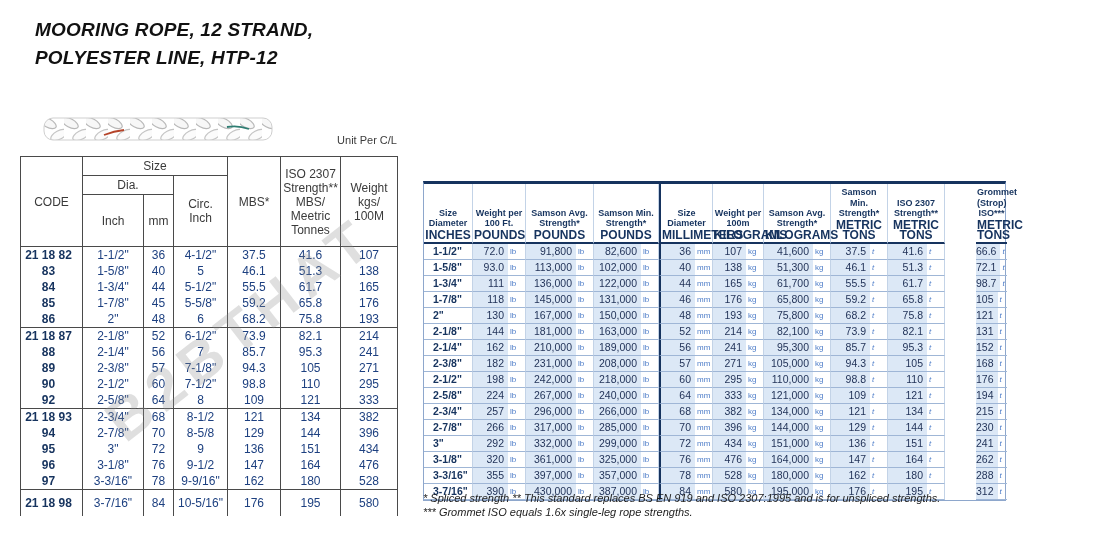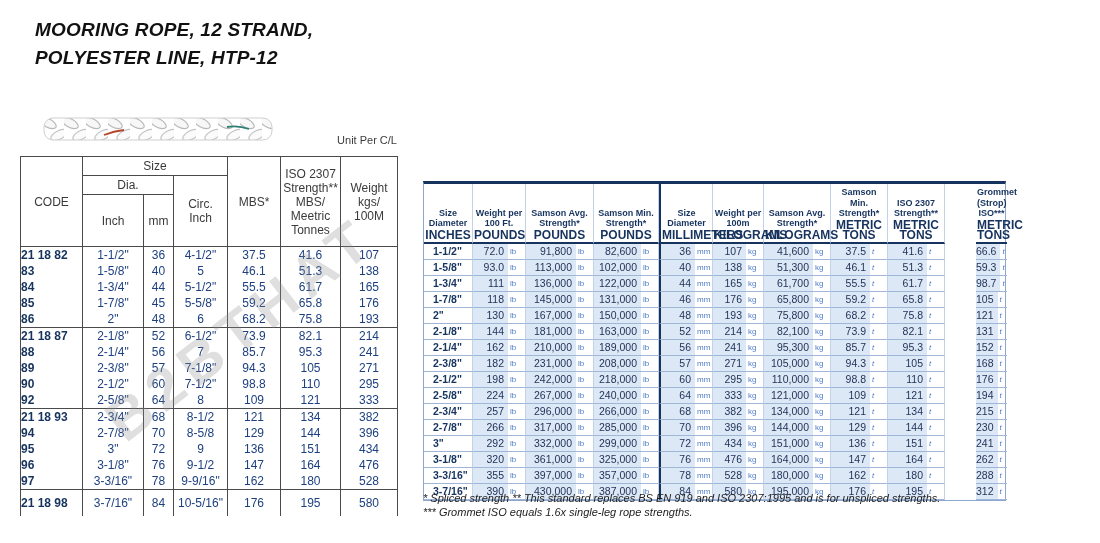--- a/index.html
+++ b/index.html
@@ -26,21 +26,21 @@
   table.ltable th, table.ltable td { border:1px solid #4a4a4a; }
   table.ltable th { font-weight:normal; color:#3a3a3a; text-align:center;
     white-space:pre-line; line-height:14px; font-size:12px; vertical-align:middle; }
   table.ltable .hA { height:19px; }
   table.ltable .hB { height:19px;padding-left:28px; }
   table.ltable .hC { height:52px; }
   table.ltable tbody td { border-top:none; border-bottom:none;
     color:#1d4080; text-align:center; height:16px; line-height:16px;
     font-size:12px; vertical-align:middle; }
   table.ltable tbody tr.group-start td { border-top:1px solid #4a4a4a; }
-  table.ltable tbody td.lc0 { text-align:left; padding-right:6px;
+  table.ltable tbody td.lc0 { text-align:center; padding-right:6px;
     font-weight:bold; color:#16335e;margin-left:40px; }
   table.ltable tbody.last td { height:26px; line-height:26px; }
   table.ltable tbody td.lc6 { text-align:center; }
 
   
   .watermark { position:absolute; left:30px; top:295px; width:420px;
     text-align:center; font-size:58px; font-weight:bold; letter-spacing:8px;
     color:#8f8f8f; opacity:0.28; transform:rotate(-38deg);
     pointer-events:none; z-index:5; }
 
@@ -397,21 +397,21 @@
       </div>
       <div class="rcell">
         <span class="val">46.1</span>
         <span class="unit it">t</span>
       </div>
       <div class="rcell">
         <span class="val">51.3</span>
         <span class="unit it">t</span>
       </div>
       <div class="rcell">
-        <span class="val">59.3</span>
+        <span class="val">72.1</span>
         <span class="unit it">t</span>
       </div>
       <div class="rcell size">1-3/4"</div>
       <div class="rcell">
         <span class="val">111</span>
         <span class="unit">lb</span>
       </div>
       <div class="rcell">
         <span class="val">136,000</span>
         <span class="unit">lb</span>

